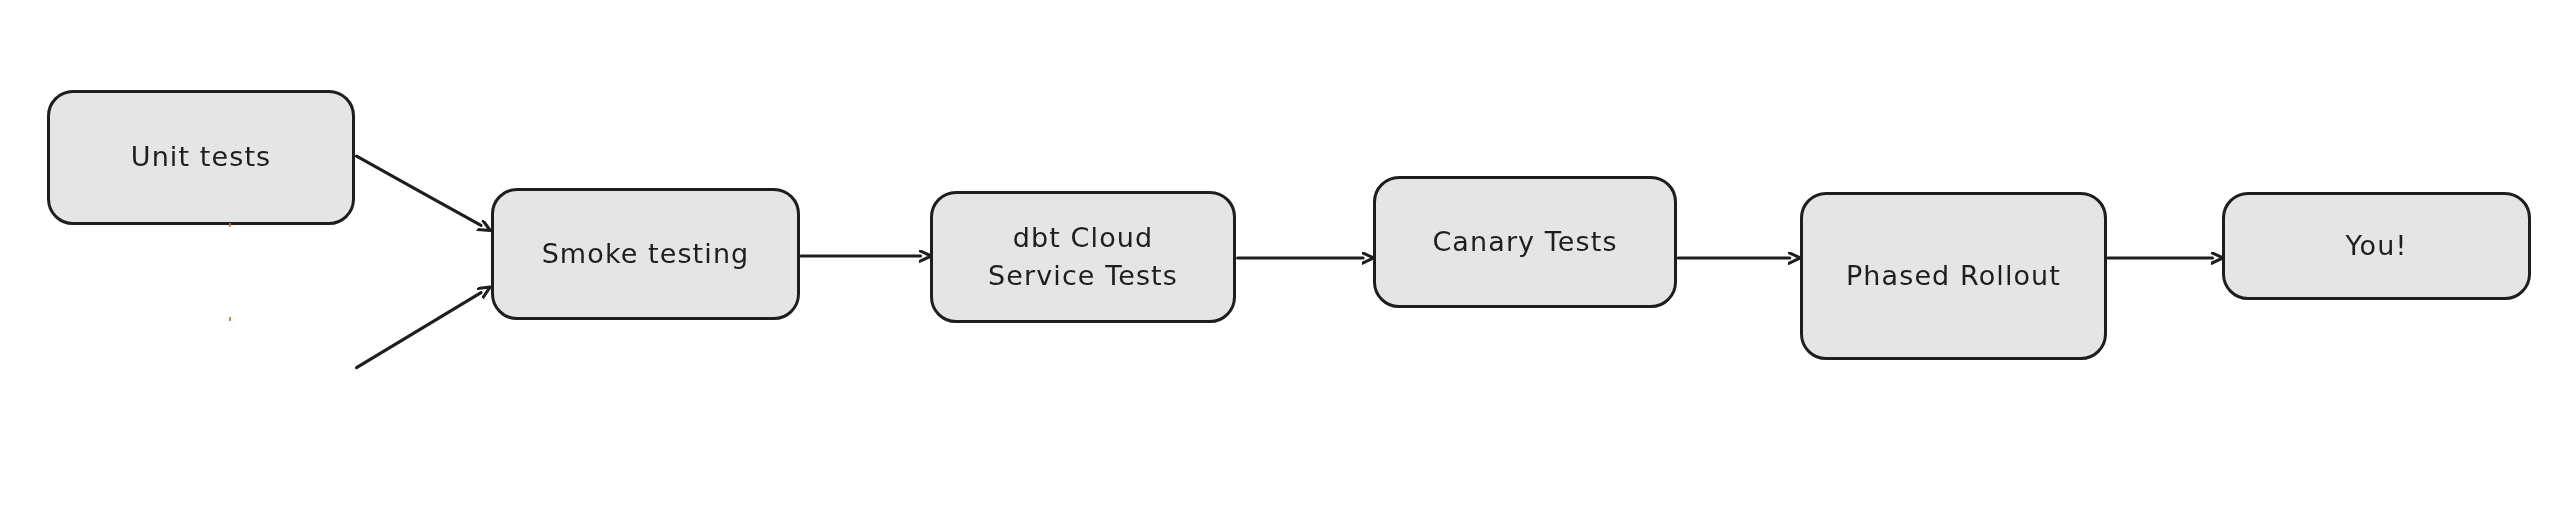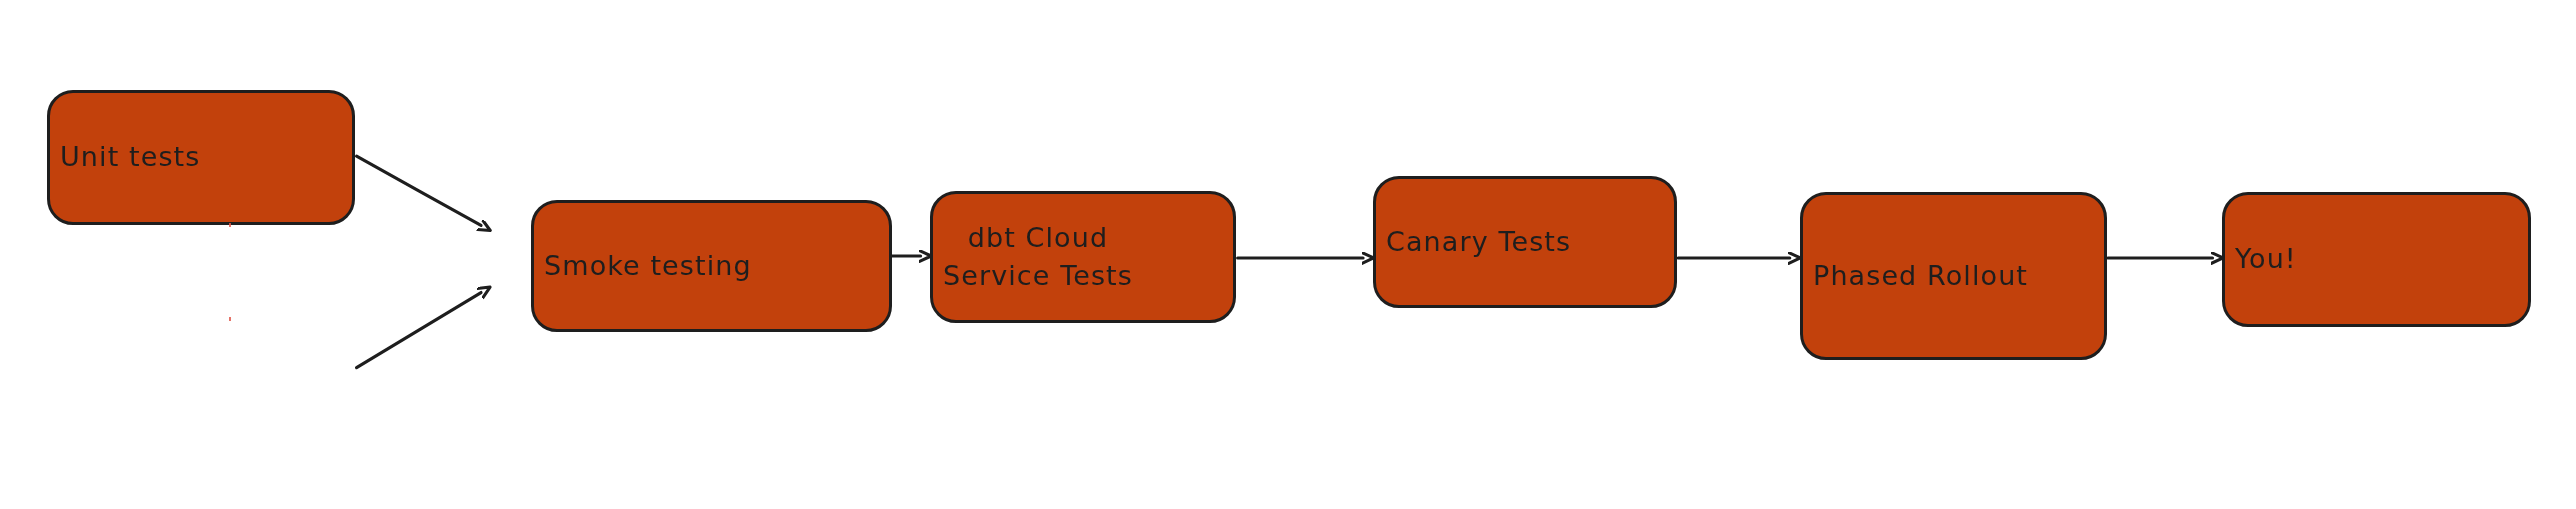--- a/index.html
+++ b/index.html
@@ -24,24 +24,24 @@
     top: 0;
     width: 2576px;
     height: 510px;
     pointer-events: none;
   }
   .node {
     position: absolute;
     box-sizing: border-box;
     border: 3.2px solid #1e1e1e;
     border-radius: 26px;
-    background: #c2410c;
+    background: #e5e5e5;
     display: flex;
     align-items: center;
-    justify-content: flex-start;
+    justify-content: center;
     text-align: center;
   }
   .node-label {
     font-family: "DejaVu Sans", sans-serif;
     font-size: 27px;
     line-height: 1.42;
     color: #1e1e1e;
     letter-spacing: 1.1px;
     white-space: pre-line;
     font-weight: 400;
@@ -78,38 +78,38 @@
     <path d="M 1699 261 L 1760 261 L 1812 261" fill="none" stroke="#1e1e1e" stroke-width="3.2" stroke-linecap="round" stroke-linejoin="round" marker-end="url(#arrowhead)"></path>
 
     <path d="M 2134 261 L 2190 261 L 2240 261" fill="none" stroke="#1e1e1e" stroke-width="3.2" stroke-linecap="round" stroke-linejoin="round" marker-end="url(#arrowhead)"></path>
   </svg>
 
   <div class="node" style="left:47px; top:90px; width:308px; height:135px;">
     <span class="node-label">Unit tests</span>
   </div>
 
 
-  <div class="node" style="left:491px; top:200px; width:361px; height:132px;margin-left:40px;">
+  <div class="node" style="left:491px; top:188px; width:309px; height:132px;">
     <span class="node-label">Smoke testing</span>
   </div>
 
   <div class="node" style="left:930px; top:191px; width:306px; height:132px;">
     <span class="node-label">dbt Cloud
 Service Tests</span>
   </div>
 
   <div class="node" style="left:1373px; top:176px; width:304px; height:132px;">
     <span class="node-label">Canary Tests</span>
   </div>
 
   <div class="node" style="left:1800px; top:192px; width:307px; height:168px;">
     <span class="node-label">Phased Rollout</span>
   </div>
 
-  <div class="node" style="left:2222px; top:192px; width:309px; height:135px;">
+  <div class="node" style="left:2222px; top:192px; width:309px; height:108px;">
     <span class="node-label">You!</span>
   </div>
 
   <div class="speck" style="left:229px; top:223px;"></div>
   <div class="speck" style="left:229px; top:317px;"></div>
 
 </div>
 
 
 </body></html>

